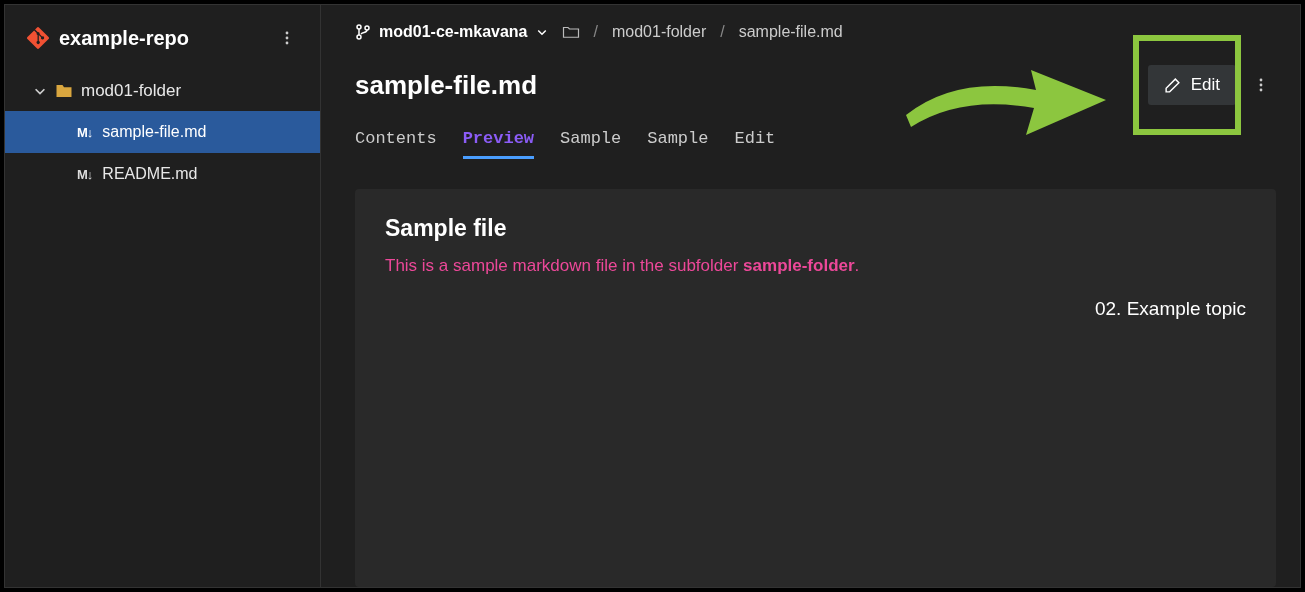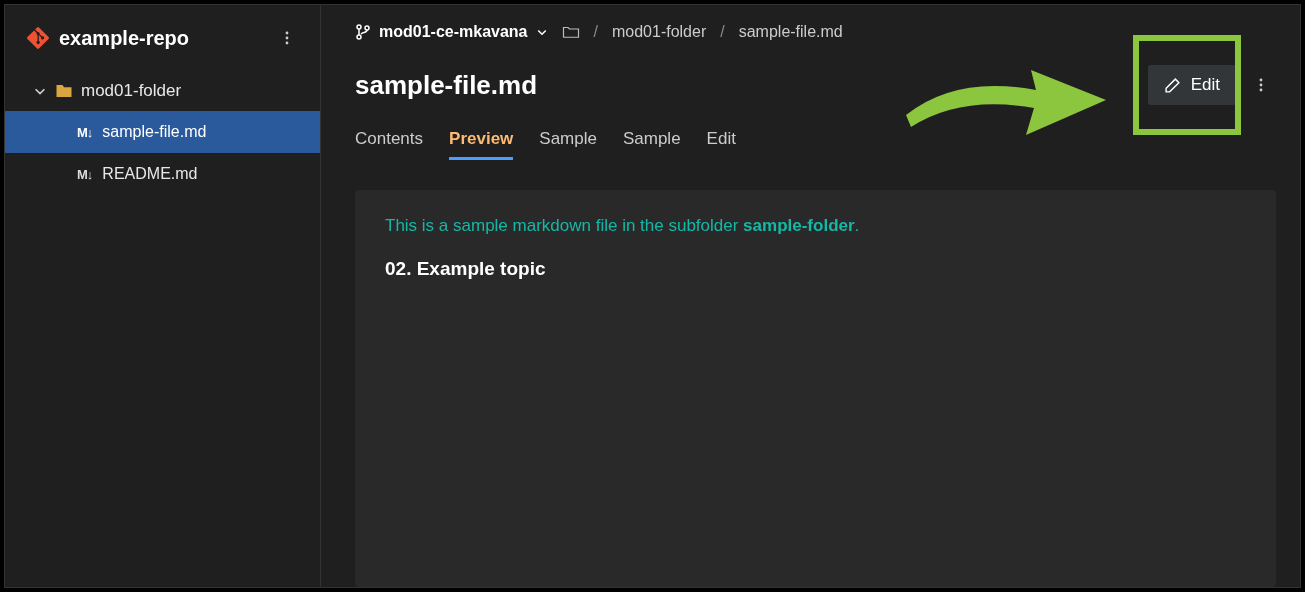--- a/index.html
+++ b/index.html
@@ -163,23 +163,24 @@
     gap: 26px;
     font-size: 17px;
     color: #ccc;
     border-bottom: 1px solid transparent;
     margin-bottom: 30px;
   }
   .tab {
     padding: 6px 0 10px 0;
     cursor: pointer;
     position: relative;
+    font-family: Liberation Mono, monospace;
   }
   .tab.active {
-    color: #fdba74;
+    color: #8b5cf6;
     font-weight: 600;
   }
   .tab.active::after {
     content: "";
     position: absolute;
     left: 0; right: 0; bottom: -1px;
     height: 3px;
     background: #4a9eff;
   }
 
@@ -191,28 +192,29 @@
     overflow: auto;
   }
   .preview-panel h2 {
     font-size: 23px;
     font-weight: 700;
     margin-bottom: 14px;
     color: #fff;
   }
   .preview-panel p {
     font-size: 17px;
-    color: #14b8a6;
+    color: #ec4899;
     margin-bottom: 22px;
   }
   .preview-panel .strong { font-weight: 700; }
   .preview-panel h3 {
     font-size: 19px;
-    font-weight: 700;
-    color: #fff;
+    font-weight: 400;
+    color: #fff;
+    text-align: right;
   }
   svg { flex-shrink: 0; }
 </style>
 </head>
 <body>
 
 <div class="app">
 
   <aside class="sidebar">
     <div class="sidebar-header">
@@ -301,19 +303,20 @@
 
     <div class="tabs">
       <div class="tab">Contents</div>
       <div class="tab active">Preview</div>
       <div class="tab">Sample</div>
       <div class="tab">Sample</div>
       <div class="tab">Edit</div>
     </div>
 
     <div class="preview-panel">
+      <h2>Sample file</h2>
       <p>
         <span>This is a sample markdown file in the subfolder </span><span class="strong">sample-folder</span><span>.</span>
       </p>
       <h3>02. Example topic</h3>
     </div>
   </main>
 </div>
 
 </body></html>

